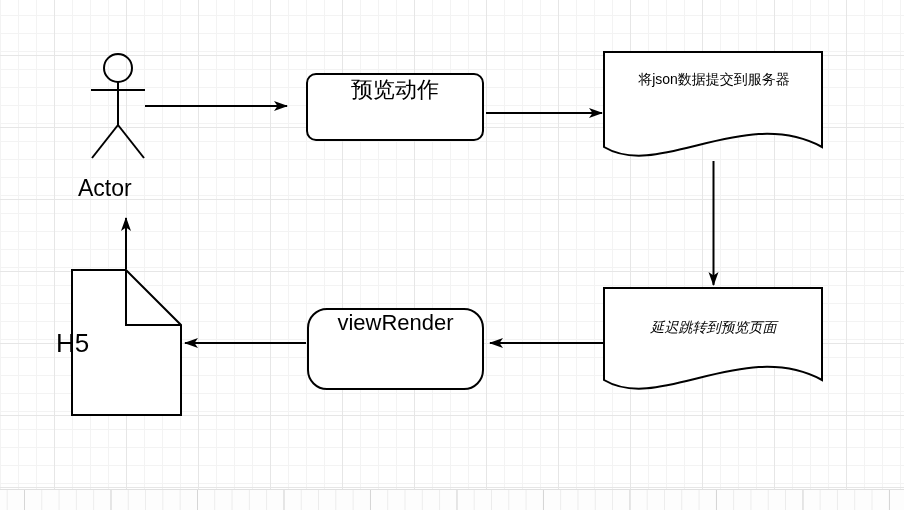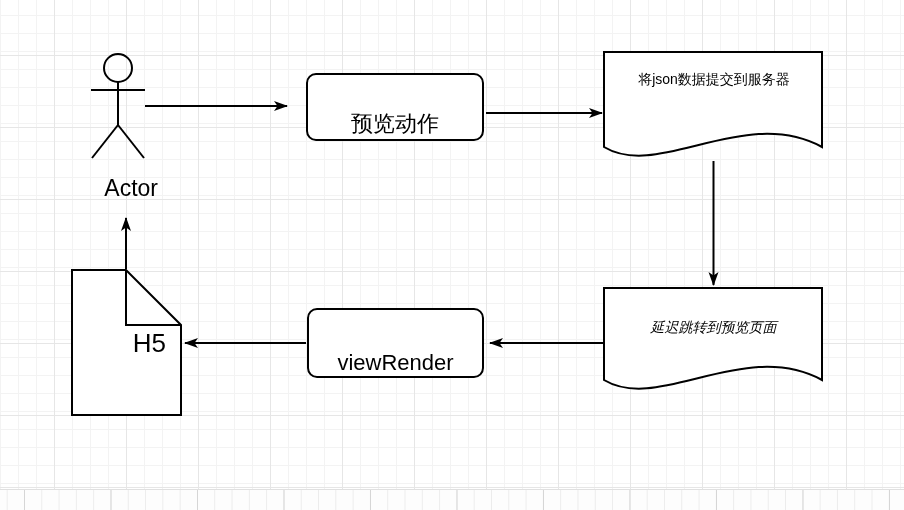--- a/index.html
+++ b/index.html
@@ -14,32 +14,32 @@
       linear-gradient(to right, #e6e6e6 1px, transparent 1px),
       linear-gradient(to bottom, #e6e6e6 1px, transparent 1px),
       linear-gradient(to right, #f3f3f3 1px, transparent 1px),
       linear-gradient(to bottom, #f3f3f3 1px, transparent 1px);
     background-size:72px 72px,72px 72px,18px 18px,18px 18px;
     background-position:54px 0,0 55px,0 0,0 15px;
   }
   .abs{position:absolute;}
   .shape-label{
     position:absolute;
-    text-align:right;
+    text-align:left;
     font-size:22px;
     line-height:27px;
     white-space:nowrap;
   }
   .rounded-node{
     position:absolute;
     box-sizing:border-box;
     background:#fff;
     border:2px solid #000;
     border-radius:10px;
-    display:flex;align-items:flex-end;justify-content:center;
+    display:flex;align-items:flex-start;justify-content:center;
     font-size:22px;
   }
   .doc-label{
     position:absolute;
     text-align:center;
     font-size:14px;
     line-height:27px;
   }
   svg{display:block;}
   #bottom-strip{
@@ -93,21 +93,21 @@
   <svg class="abs" style="left:602px;top:50px;" width="224" height="114">
     <path d="M2,2 L220,2 L220,97 C142,55 57,130 2,97 Z" fill="#fff" stroke="#000" stroke-width="2"></path>
   </svg>
   <div class="doc-label" style="left:612px;top:66px;width:204px;">将json数据提交到服务器</div>
 
   <svg class="abs" style="left:602px;top:286px;" width="224" height="112">
     <path d="M2,2 L220,2 L220,94 C142,52 57,127 2,94 Z" fill="#fff" stroke="#000" stroke-width="2"></path>
   </svg>
   <div class="doc-label" style="left:604px;top:314px;width:219px;white-space:nowrap;font-style:italic;">延迟跳转到预览页面</div>
 
-  <div class="rounded-node" style="left:307px;top:308px;width:177px;height:70px;">
+  <div class="rounded-node" style="left:307px;top:308px;width:177px;height:82px;border-radius:20px;">
     <span>viewRender</span>
   </div>
 
   <svg class="abs" style="left:70px;top:268px;" width="114" height="150">
     <path d="M2,2 L56,2 L111,57 L111,147 L2,147 Z" fill="#fff" stroke="#000" stroke-width="2"></path>
     <path d="M56,2 L56,57 L111,57" fill="none" stroke="#000" stroke-width="2"></path>
   </svg>
   <div class="shape-label" style="left:56px;top:330px;width:110px;font-size:26px;">H5</div>
 
   <div id="bottom-strip"></div>

